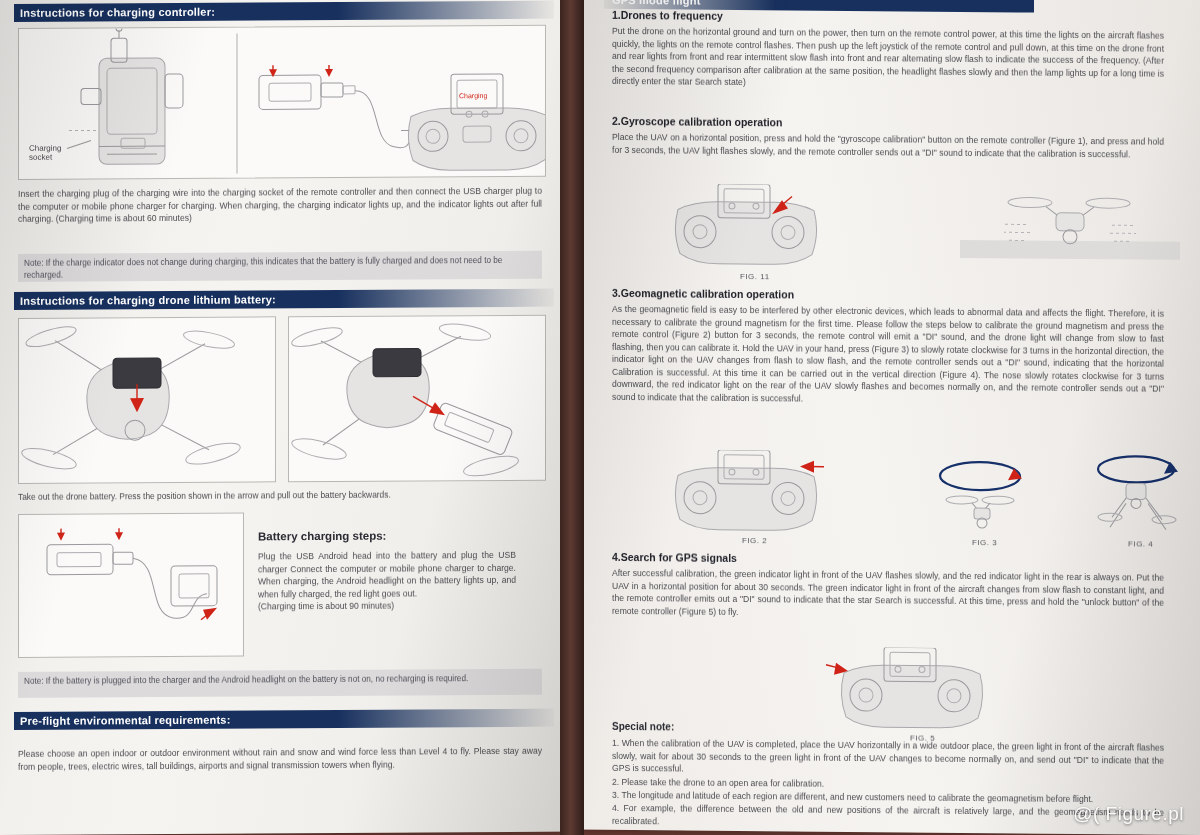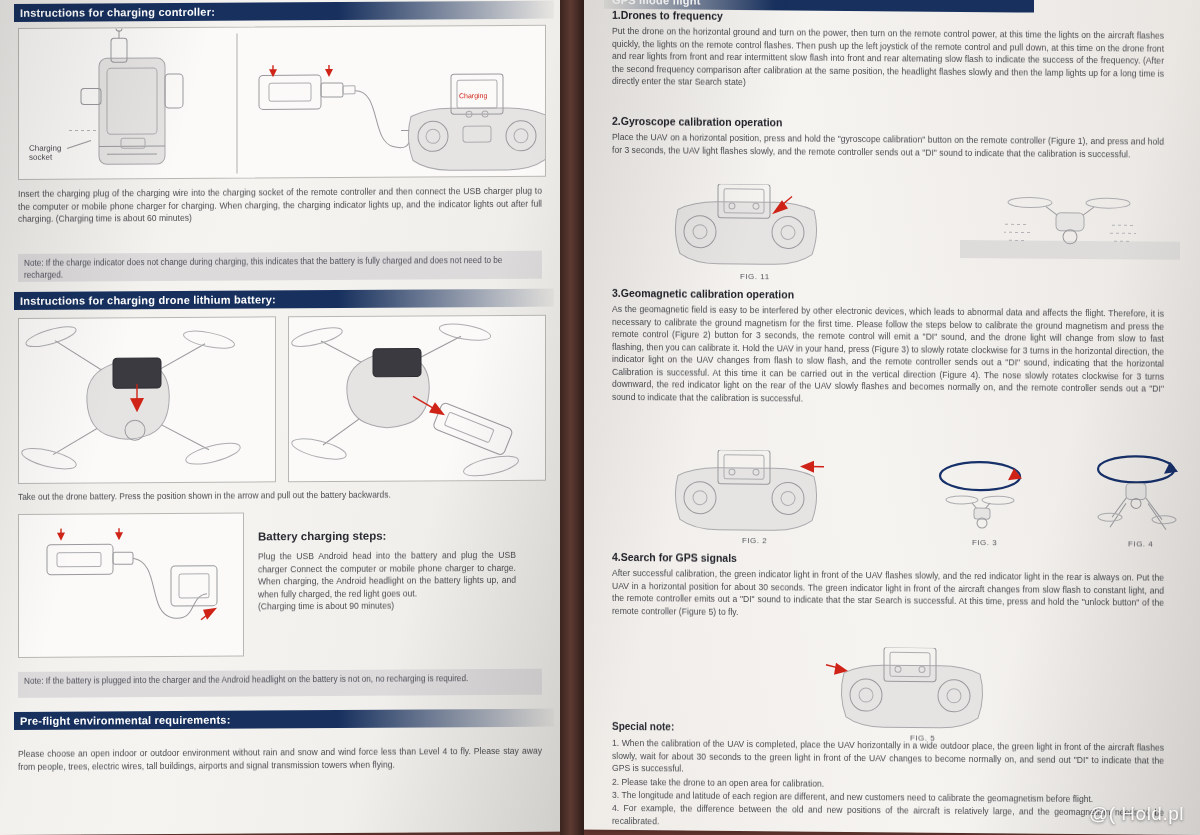--- a/index.html
+++ b/index.html
@@ -388,13 +388,13 @@
     <div class="subhead blurtext" style="left:32px;top:726px;font-size:10px;">Special note:</div>
     <div class="para blurtext" style="left:32px;top:742px;width:552px;">1. When the calibration of the UAV is completed, place the UAV horizontally in a wide outdoor place, the green light in front of the aircraft flashes slowly, wait for about 30 seconds to the green light in front of the UAV changes to become normally on, and send out "DI" to indicate that the GPS is successful.</div>
     <div class="para blurtext" style="left:32px;top:781px;width:552px;">2. Please take the drone to an open area for calibration.</div>
     <div class="para blurtext" style="left:32px;top:794px;width:552px;">3. The longitude and latitude of each region are different, and new customers need to calibrate the geomagnetism before flight.</div>
     <div class="para blurtext" style="left:32px;top:807px;width:552px;">4. For example, the difference between the old and new positions of the aircraft is relatively large, and the geomagnetism needs to be recalibrated.</div>
 
     <div class="shade"></div>
   </div>
 </div>
 
-<div id="watermark">@( Hold.pl</div>
+<div id="watermark">@( Figure.pl</div>
 
 </body></html>

